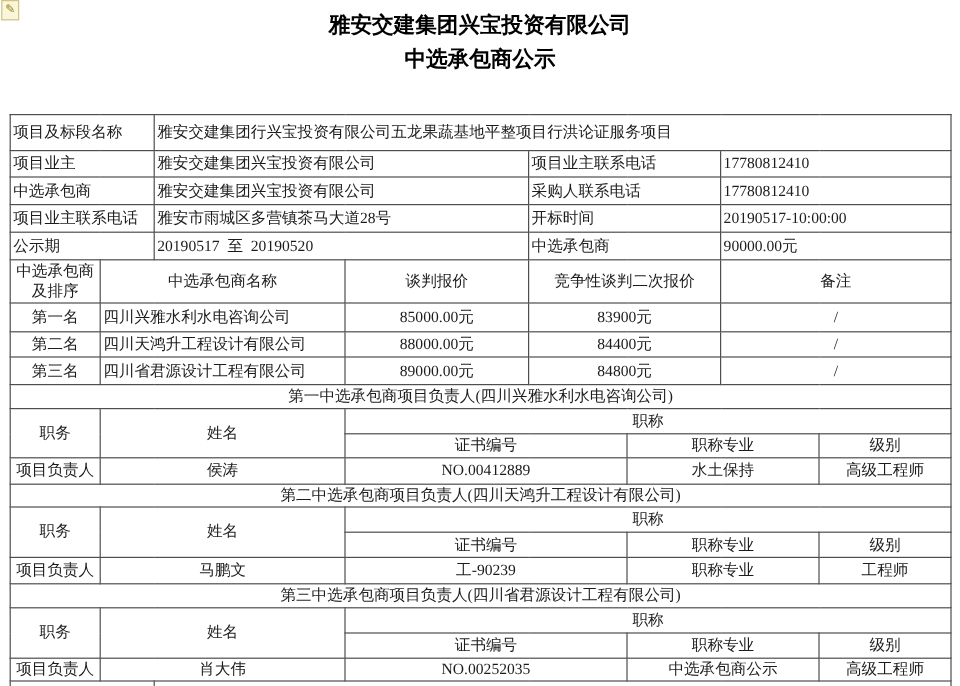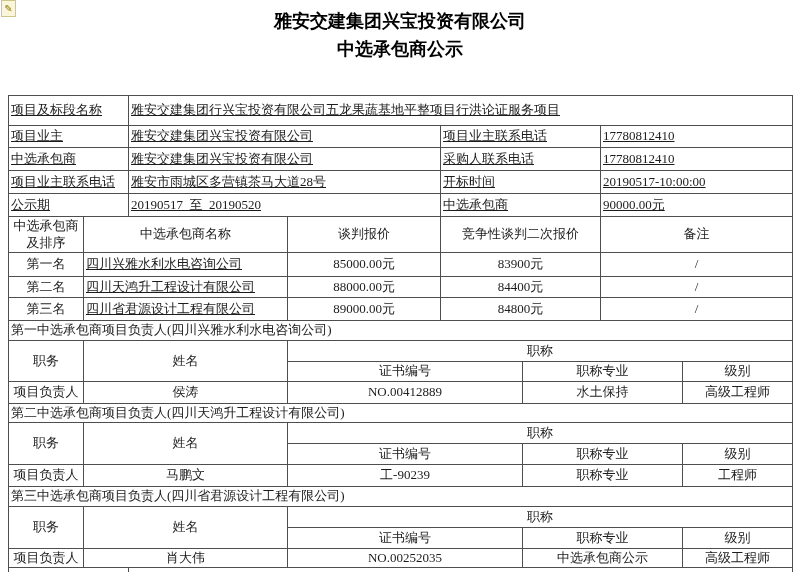--- a/index.html
+++ b/index.html
@@ -20,25 +20,25 @@
   }
   table.doc{
     position:absolute;left:8px;top:95px;width:784px;
     border-collapse:collapse;table-layout:fixed;
   }
   table.doc td{
     border:1px solid #4e4e4e;font-size:13px;padding:0 2px;
     overflow:hidden;vertical-align:middle;line-height:1.3;
     font-family:"Liberation Serif","DejaVu Serif",serif;
   }
-  td.l{text-align:left;padding-left:4px;text-decoration:underline;}
+  td.l{text-align:left;padding-left:4px;}
   td.c{text-align:center;}
   td.pre{white-space:pre-line;}
   td.sp{white-space:pre;}
-  td.band{}
+  td.band{text-align:center;}
 </style>
 </head>
 <body>
 
 <div class="stage">
 
   <div class="corner-icon">
     <span>✎</span>
   </div>
 

